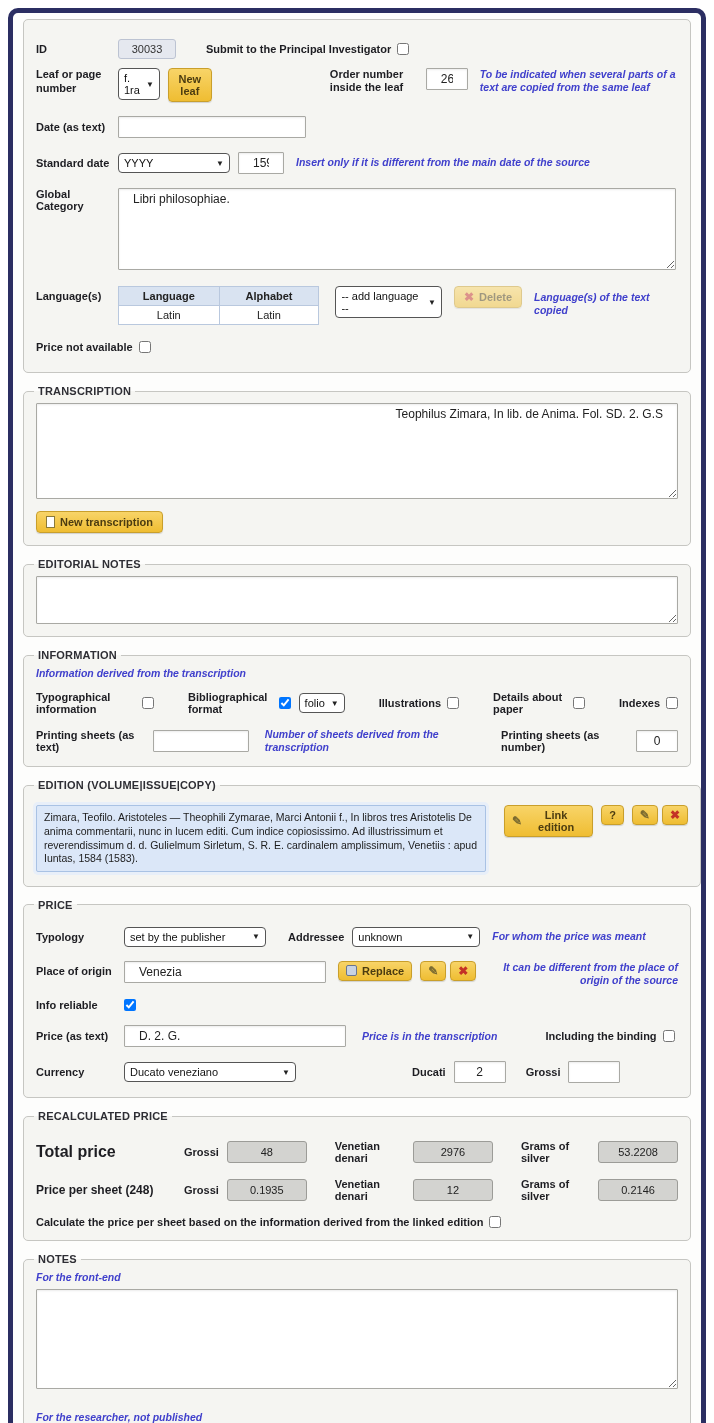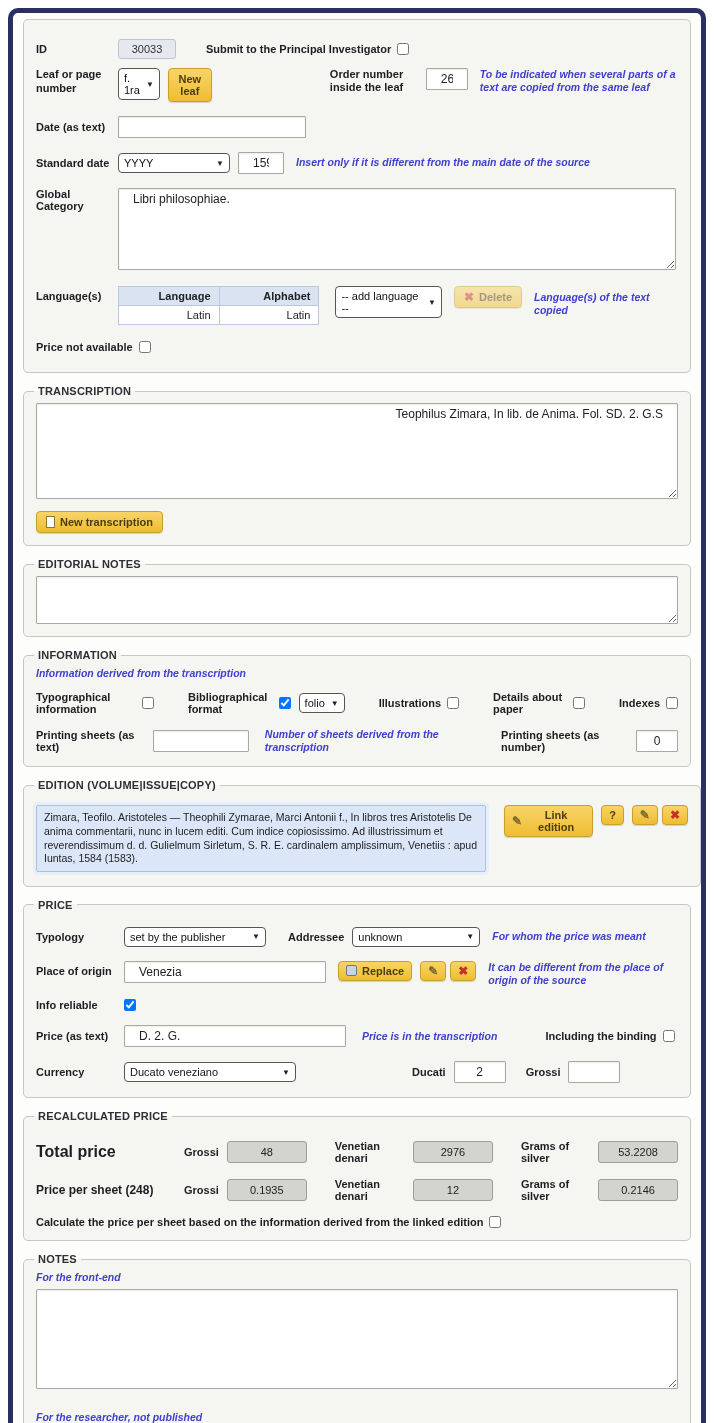--- a/index.html
+++ b/index.html
@@ -57,21 +57,21 @@
   }
   .btn.sm { padding:3px 7px; }
   .btn.disabled { opacity:.5; cursor:default; }
   .xglyph { color:#c43226; font-weight:bold; font-size:12px; line-height:1; }
   .pencil { color:#7a6a30; font-size:12px; line-height:1; }
 
   .mini-ic { width:11px; height:11px; flex:none; border:1px solid #69758e; background:#c8d2e2; border-radius:2px; display:inline-block; }
   .page-ic { width:9px; height:12px; flex:none; background:#fff; border:1px solid #8a7a3a; display:inline-block; }
 
   table.lang { border-collapse:collapse; background:#fff; border:1px solid #9fb4d2; }
-  table.lang th, table.lang td { border:1px solid #b9c8de; padding:3px 8px; width:106px; text-align:right; font-size:11px; }
+  table.lang th, table.lang td { border:1px solid #b9c8de; padding:3px 8px; width:106px; text-align:center; font-size:11px; }
   table.lang th { background:#d9e3f1; font-weight:bold; }
 
   .bluefield { background:#dbe7f8; border:1px solid #a9c2e4; }
 
   .gray-box {
     width:92px; text-align:center; padding:4px 0;
     background:#d3d3d0; border:1px solid #9c9c98; border-radius:3px; color:#222;
   }
 
   .ed-text {
@@ -253,21 +253,21 @@
       <button class="btn sm ml12">
         <span class="mini-ic"></span>
         <span>Replace</span>
       </button>
       <button class="btn sm ml8">
         <span class="pencil">✎</span>
       </button>
       <button class="btn sm" style="margin-left:4px;">
         <span class="xglyph">✖</span>
       </button>
-      <span class="hint ml12" style="max-width:220px;">It can be different from the place of origin of the source</span>
+      <span class="hint ml12" style="max-width:220px;text-align:right;">It can be different from the place of origin of the source</span>
     </div>
 
     <div class="row" style="margin-top:12px;">
       <span class="lbl w85">Info reliable</span>
       <input type="checkbox" checked="" style="margin-left: 0px;">
     </div>
 
     <div class="row" style="margin-top:14px;">
       <span class="lbl w85">Price (as text)</span>
       <input class="txt" style="width: 222px;" value="D. 2. G.">

